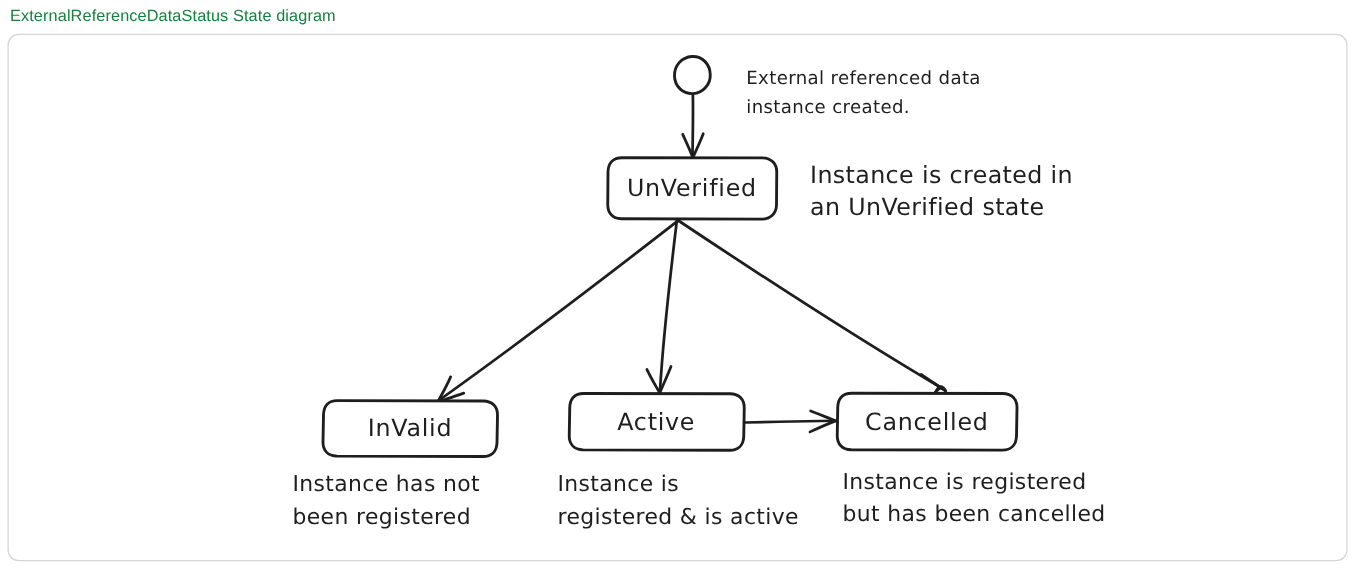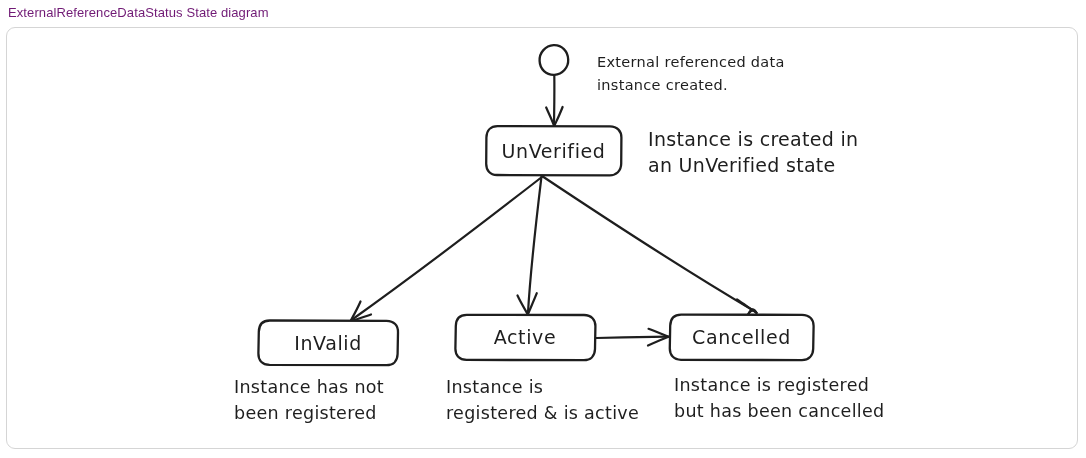--- a/index.html
+++ b/index.html
@@ -13,21 +13,21 @@
     font-family: "DejaVu Sans", sans-serif;
     overflow: hidden;
     position: relative;
   }
   #diagram-title {
     position: absolute;
     left: 8px;
     top: 5px;
     font-family: "Liberation Sans", sans-serif;
     font-size: 13px;
-    color: #701a75;
+    color: #15803d;
     letter-spacing: 0.1px;
     white-space: nowrap;
   }
   #diagram-frame {
     position: absolute;
     left: 6px;
     top: 27px;
     width: 1072px;
     height: 422px;
     box-sizing: border-box;

